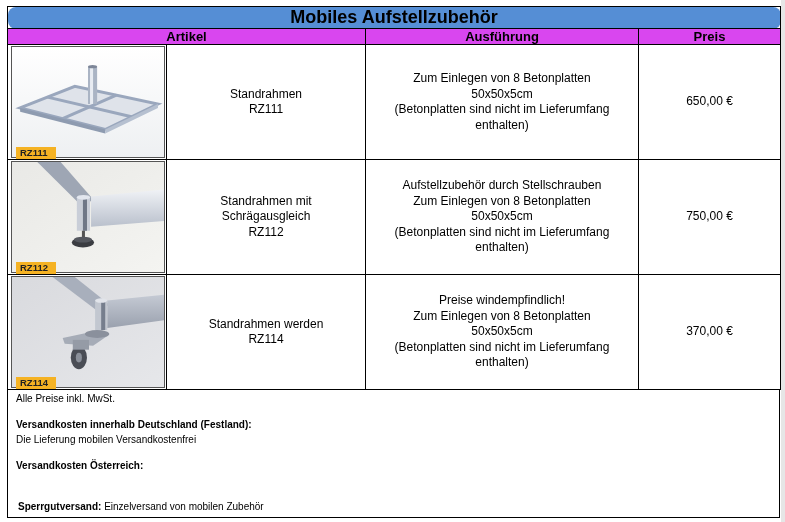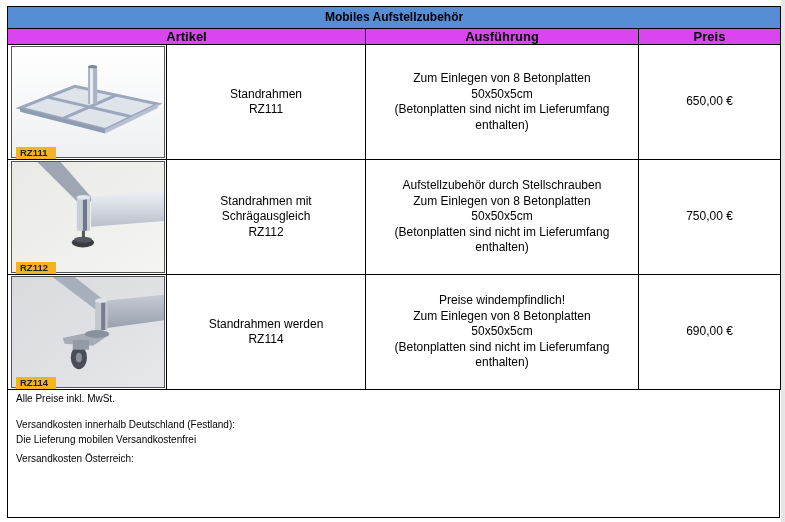--- a/index.html
+++ b/index.html
@@ -1,30 +1,30 @@
 <!DOCTYPE html>
 <html><head>
 <meta charset="utf-8">
 <style>
   html, body { margin:0; padding:0; background:#ffffff; }
   body { width:785px; height:522px; position:relative; overflow:hidden; font-family:"Liberation Sans", sans-serif; color:#000; }
   .sheet { position:absolute; left:7px; top:6px; width:773px; }
   table.grid { border-collapse:collapse; width:773px; table-layout:fixed; }
   table.grid td, table.grid th { border:1px solid #000; padding:0; }
-  .title-row td { background:#558ED5; height:21px; text-align:center; font-weight:bold; font-size:12px; line-height:21px; }
+  .title-row td { background:#558ED5; height:21px; text-align:center; font-weight:bold; font-size:18px; line-height:21px;border-radius:8px; }
   .head-row th { background:#d946ef; height:15px; font-weight:bold; font-size:13px; line-height:15px; text-align:center; }
   .data-row td { height:114px; text-align:center; vertical-align:middle; font-size:12px; line-height:15.5px; }
   .img-cell { position:relative; padding:0 !important; }
   .photo { position:absolute; left:3px; top:1px; right:1px; bottom:1px; border:1px solid #555; overflow:hidden; }
   .photo svg { display:block; width:100%; height:100%; }
   .tag { position:absolute; left:8px; bottom:0px; background:#F5B223; color:#222; font-weight:bold; font-size:9.5px; line-height:12px; padding:0 6px 0 4px; width:30px; text-align:left; }
   .price { font-size:12px; }
   .footer { border:1px solid #000; border-top:none; width:771px; height:127px; position:relative; font-size:10px; line-height:15px; }
   .footer p { margin:0; position:absolute; left:8px; }
-  .b { font-weight:normal; }
+  .b { font-weight:bold; }
   .scroll-strip { position:absolute; right:0; top:0; width:4px; height:522px; background:#e6e6e6; }
 </style>
 </head>
 <body>
 
 <div class="sheet">
   <table class="grid">
     <colgroup>
       <col style="width:159px">
         <col style="width:199px">
@@ -137,26 +137,27 @@
           </svg>
         </div>
         <span class="tag">RZ114</span>
       </td>
       <td>
         <span>Standrahmen werden</span><br><span>RZ114</span>
       </td>
       <td>
         <span>Preise windempfindlich!</span><br><span>Zum Einlegen von 8 Betonplatten</span><br><span>50x50x5cm</span><br><span>(Betonplatten sind nicht im Lieferumfang</span><br><span>enthalten)</span>
       </td>
-      <td class="price">690,00 €</td>
+      <td class="price">370,00 €</td>
     </tr>
   </tbody>
     </table>
 
   <div class="footer">
     <p style="top:1px">Alle Preise inkl. MwSt.</p>
     <p style="top:27px" class="b">Versandkosten innerhalb Deutschland (Festland):</p>
     <p style="top:42px">Die Lieferung mobilen Versandkostenfrei</p>
-    <p style="top:61px" class="b">Versandkosten Österreich:</p>
+    <p style="top:68px" class="b">Versandkosten Österreich:</p>
+    <p style="top:109px; left:10px"><span class="b">Sperrgutversand:</span><span> Einzelversand von mobilen Zubehör</span></p>
   </div>
 </div>
 
 <div class="scroll-strip"></div>
 
 </body></html>

